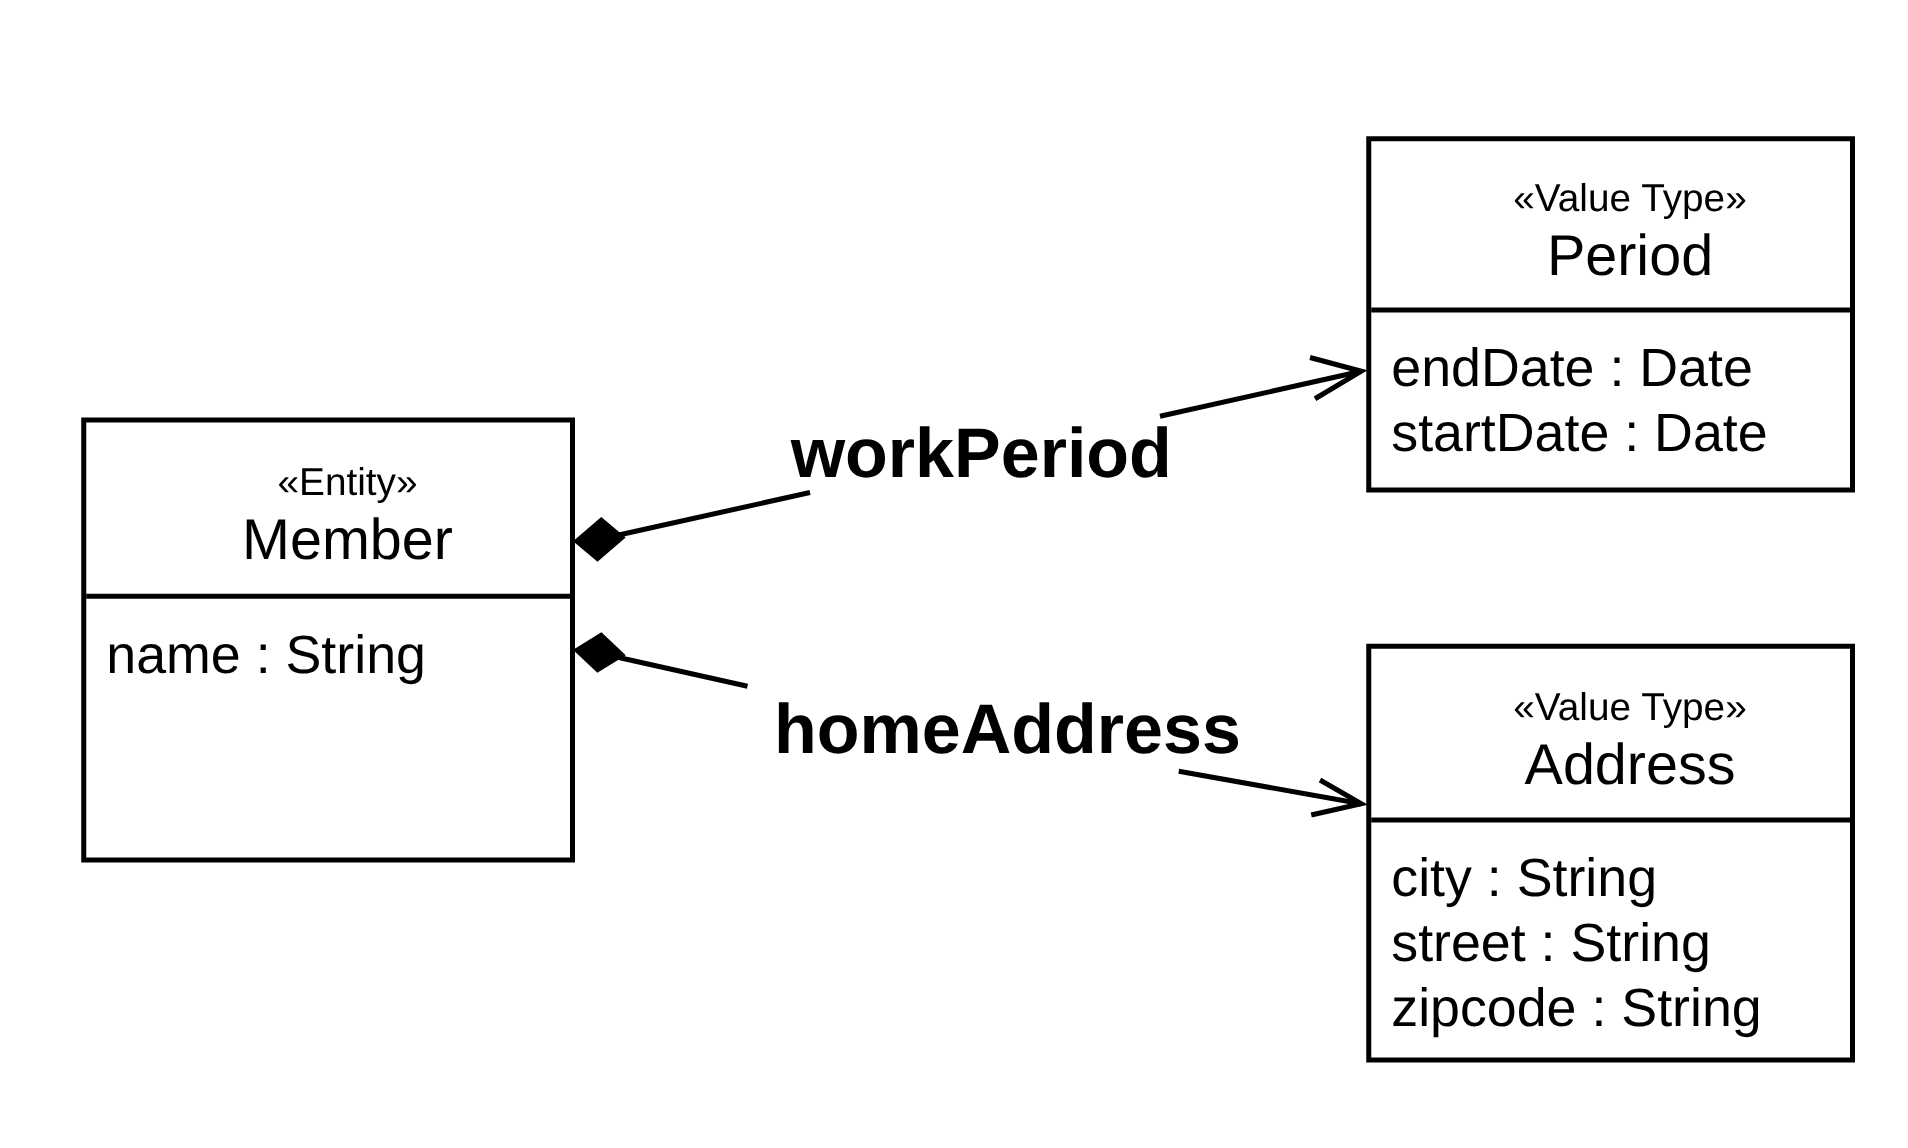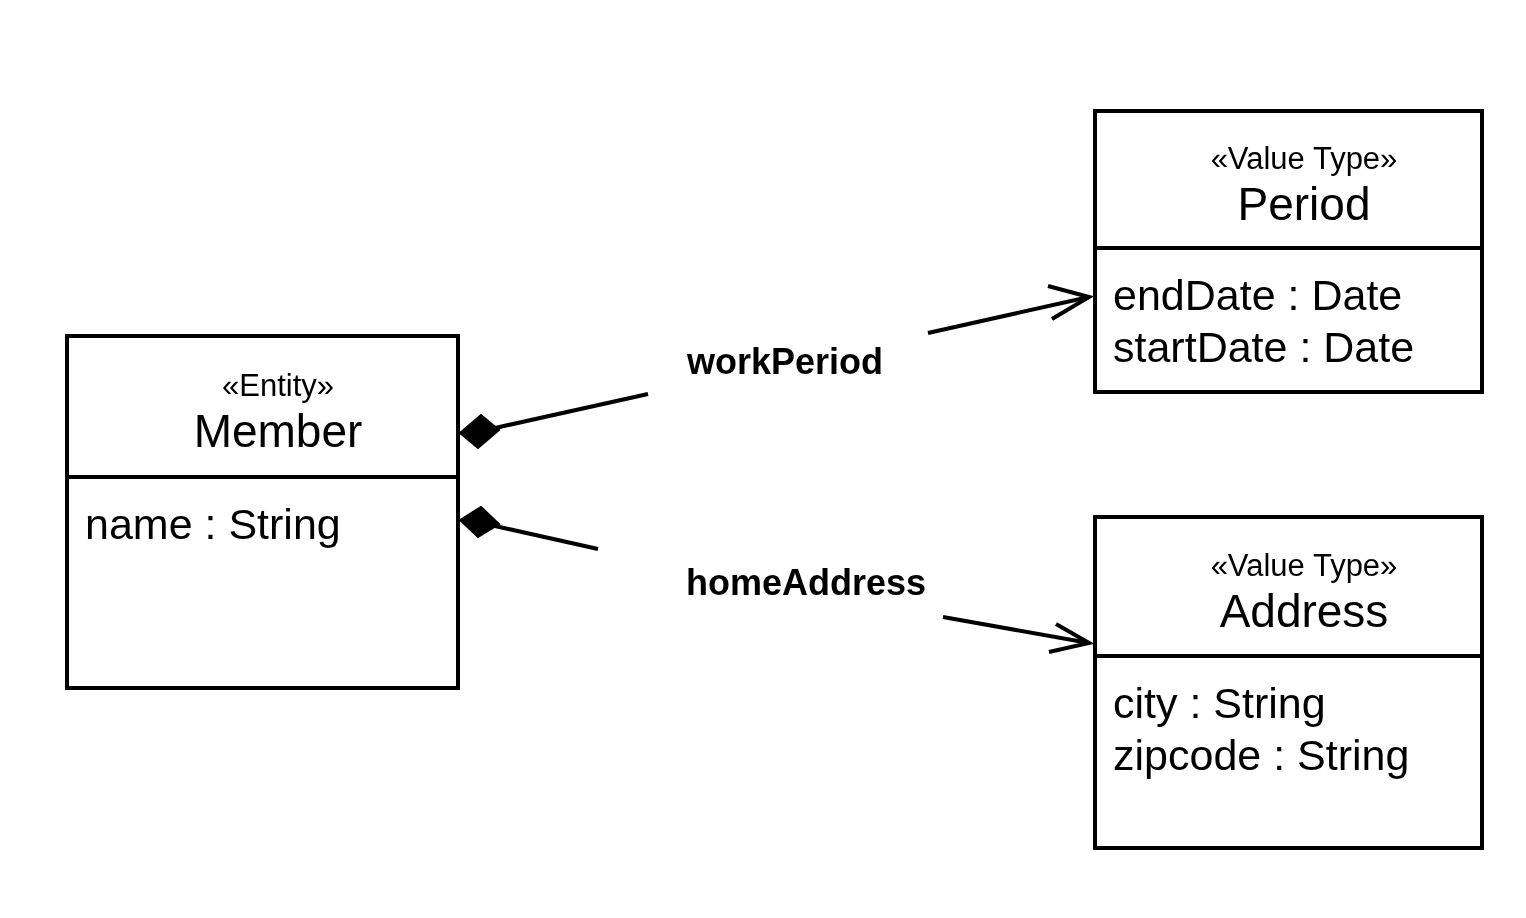--- a/index.html
+++ b/index.html
@@ -62,21 +62,21 @@
   #cls-member  { left: 65px;   top: 334px; width: 395px; height: 356px; }
   #cls-member .uml-head  { height: 141px; }
   #cls-period  { left: 1093px; top: 109px; width: 391px; height: 285px; }
   #cls-period .uml-head  { height: 137px; }
   #cls-address { left: 1093px; top: 515px; width: 391px; height: 335px; }
   #cls-address .uml-head { height: 139px; }
 
   .rel-label {
     position: absolute;
     transform: translate(-50%, -50%);
-    font-size: 36px;
+    font-size: 56px;
     font-weight: bold;
     white-space: nowrap;
     text-align: right;
   }
   #lbl-workperiod  { left: 785px; top: 362px; }
   #lbl-homeaddress { left: 806px; top: 583px; }
 
   .conn-line { stroke: #000000; stroke-width: 4; fill: none; }
   .conn-diamond { fill: #000000; stroke: #000000; stroke-width: 2; }
   .conn-arrow { stroke: #000000; stroke-width: 4; fill: none; }
@@ -107,20 +107,21 @@
     </div>
   </div>
 
   <div class="uml-class" id="cls-address">
     <div class="uml-head">
       <div class="stereo">«Value Type»</div>
       <div class="cls-name">Address</div>
     </div>
     <div class="uml-body">
       <div class="attr">city : String</div>
+      <div class="attr">street : String</div>
       <div class="attr">zipcode : String</div>
     </div>
   </div>
 
   <svg class="connector-layer" viewBox="0 0 1526 918">
     <g>
       <polygon class="conn-diamond" points="460,433 481,415 499,430 478,448"></polygon>
       <line class="conn-line" x1="495" y1="428" x2="648" y2="394"></line>
       <line class="conn-line" x1="928" y1="333" x2="1089" y2="297"></line>
       <polyline class="conn-arrow" points="1048,286 1089,297 1052,319"></polyline>

